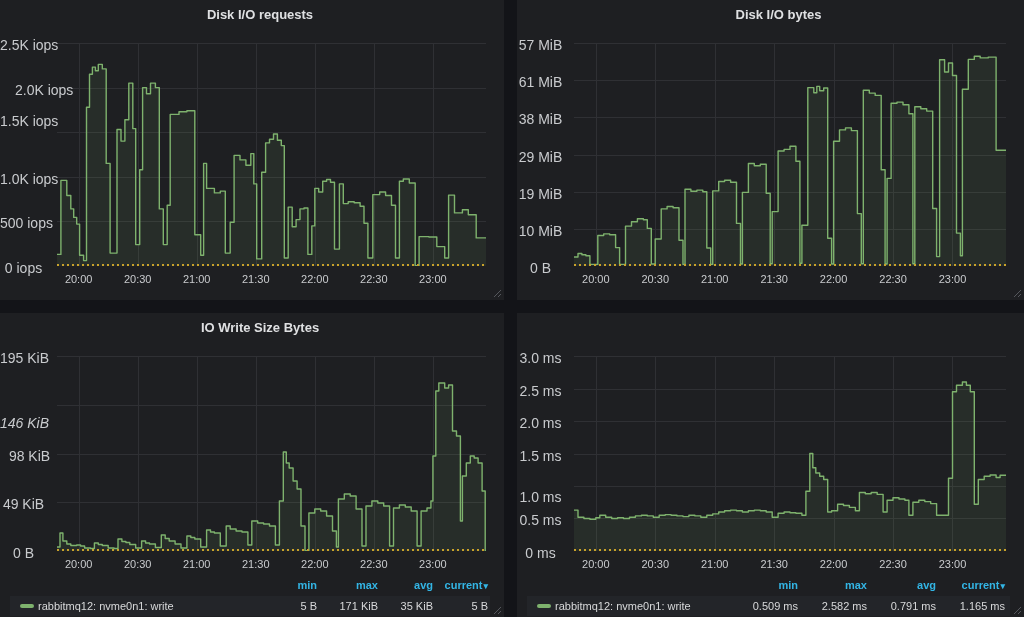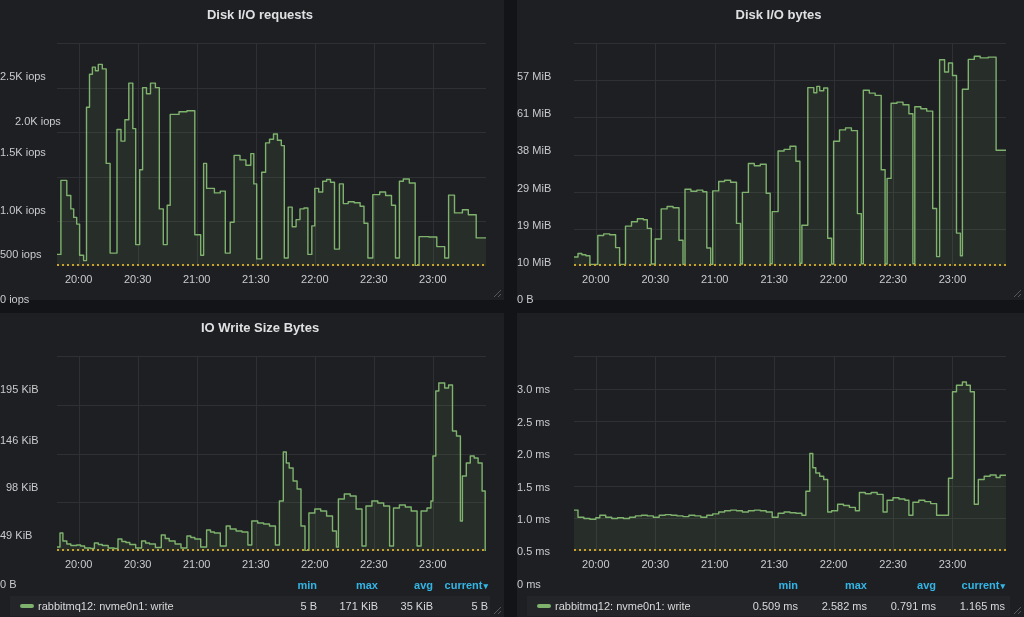--- a/index.html
+++ b/index.html
@@ -8,21 +8,21 @@
   .panel{position:absolute;background:#1e1f22;}
   #panel0{left:0;top:0;width:504px;height:300px;}
   #panel1{left:517px;top:0;width:507px;height:300px;}
   #panel2{left:0;top:313px;width:504px;height:304px;}
   #panel3{left:517px;top:313px;width:507px;height:304px;}
   .panel-title{position:absolute;top:7px;left:16px;right:0;text-align:center;
         font-size:13px;font-weight:bold;color:#dfe0e2;cursor:pointer;}
   .plot{position:absolute;left:57px;right:18px;top:43px;}
   .p-top .plot{bottom:34px;}
   .p-bot .plot{bottom:66px;}
-  .ylab{position:absolute;left:0;width:47px;text-align:left;font-size:11px;color:#c9cbce;white-space:nowrap;margin-top:33px;}
+  .ylab{position:absolute;left:0;width:47px;text-align:center;font-size:14px;color:#c9cbce;white-space:nowrap;}
   .xlab{position:absolute;transform:translateX(-50%);font-size:11px;color:#c9cbce;white-space:nowrap;}
   .legend-rowbg{position:absolute;left:10px;right:14px;top:283px;height:20px;background:#232529;}
   .lh{position:absolute;top:266px;font-size:11px;font-weight:bold;color:#33b5e5;cursor:pointer;white-space:nowrap;}
   .lh .caret{font-size:9px;margin-left:1px;}
   .lv{position:absolute;top:287px;font-size:11px;color:#d8d9da;white-space:nowrap;}
   .swatch{position:absolute;left:20px;top:291px;width:14px;height:4px;border-radius:2px;background:#7EB26D;cursor:pointer;}
   .sname{position:absolute;left:38px;top:287px;font-size:11px;color:#d8d9da;cursor:pointer;white-space:nowrap;}
   #panel2 .c0{right:187px}#panel2 .c1{right:126px}#panel2 .c2{right:71px}#panel2 .c3{right:16px}
   #panel3 .c0{right:226px}#panel3 .c1{right:157px}#panel3 .c2{right:88px}#panel3 .c3{right:19px}
   .resize-h{position:absolute;right:2px;bottom:2px;width:9px;height:9px;cursor:nwse-resize;}
@@ -141,21 +141,21 @@
       <span class="lv c1">171 KiB</span>
       <span class="lv c2">35 KiB</span>
       <span class="lv c3">5 B</span>
     </div>
     <svg class="resize-h" width="9" height="9">
       <path d="M8 1 L1 8 M8 5 L5 8" stroke="#55575c" stroke-width="1" fill="none"></path>
     </svg>
   <div class="ylab" style="top: 232px;">0 B</div>
       <div class="ylab" style="top: 183.25px;">49 KiB</div>
       <div class="ylab" style="top: 134.5px; padding-left: 6px;">98 KiB</div>
-      <div class="ylab" style="top: 88px;">146 KiB</div>
+      <div class="ylab" style="top: 102px; font-style: italic;">146 KiB</div>
       <div class="ylab" style="top: 37px;">195 KiB</div>
       <div class="xlab" style="left: 78.6468px; top: 245px;">20:00</div>
       <div class="xlab" style="left: 137.683px; top: 245px;">20:30</div>
       <div class="xlab" style="left: 196.72px; top: 245px;">21:00</div>
       <div class="xlab" style="left: 255.757px; top: 245px;">21:30</div>
       <div class="xlab" style="left: 314.794px; top: 245px;">22:00</div>
       <div class="xlab" style="left: 373.83px; top: 245px;">22:30</div>
       <div class="xlab" style="left: 432.867px; top: 245px;">23:00</div>
     </div>
 
@@ -190,21 +190,21 @@
       <span class="lv c0">0.509 ms</span>
       <span class="lv c1">2.582 ms</span>
       <span class="lv c2">0.791 ms</span>
       <span class="lv c3">1.165 ms</span>
     </div>
     <svg class="resize-h" width="9" height="9">
       <path d="M8 1 L1 8 M8 5 L5 8" stroke="#55575c" stroke-width="1" fill="none"></path>
     </svg>
   <div class="ylab" style="top: 232px;">0 ms</div>
       <div class="ylab" style="top: 199.494px;">0.5 ms</div>
-      <div class="ylab" style="top: 167px;">1.0 ms</div>
+      <div class="ylab" style="top: 176px;">1.0 ms</div>
       <div class="ylab" style="top: 134.5px;">1.5 ms</div>
       <div class="ylab" style="top: 101.993px;">2.0 ms</div>
       <div class="ylab" style="top: 69.5065px;">2.5 ms</div>
       <div class="ylab" style="top: 37px;">3.0 ms</div>
       <div class="xlab" style="left: 78.7982px; top: 245px;">20:00</div>
       <div class="xlab" style="left: 138.248px; top: 245px;">20:30</div>
       <div class="xlab" style="left: 197.697px; top: 245px;">21:00</div>
       <div class="xlab" style="left: 257.147px; top: 245px;">21:30</div>
       <div class="xlab" style="left: 316.596px; top: 245px;">22:00</div>
       <div class="xlab" style="left: 376.046px; top: 245px;">22:30</div>

